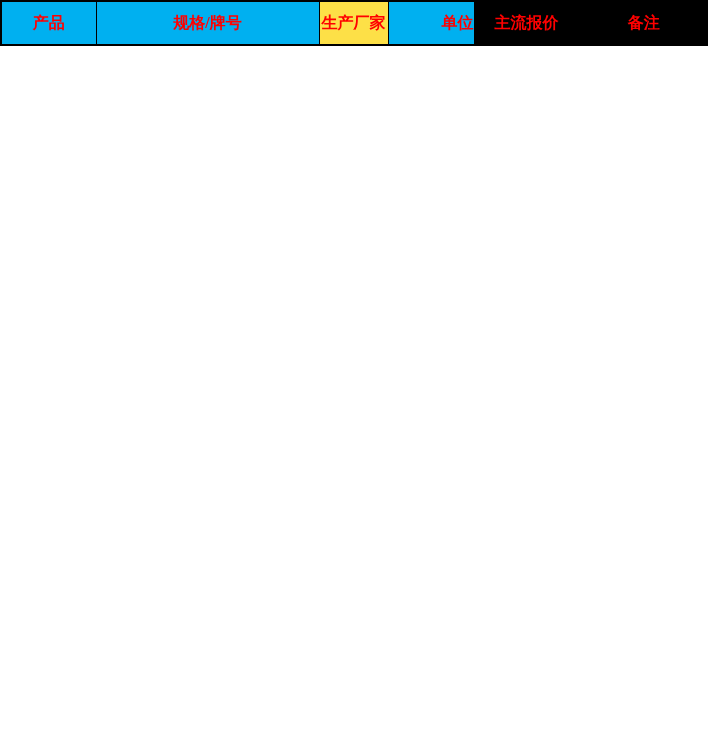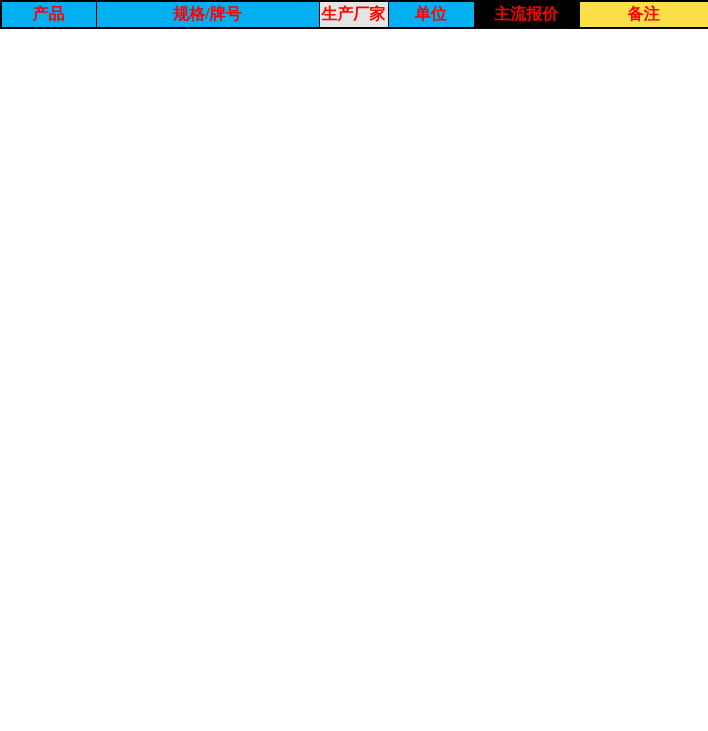--- a/index.html
+++ b/index.html
@@ -14,21 +14,21 @@
     border:2px solid #000;
   }
   .price-table th,.price-table td{
     border:1px solid #000;
     overflow:hidden;
     white-space:nowrap;
     padding:0;
     box-sizing:border-box;
   }
   .price-table thead th{
-    height:27px;
+    height:44px;
     font-size:16px;
     font-weight:bold;
     text-align:center;
     border-bottom:2px solid #000;
   }
 </style>
 </head>
 <body>
 
 <table class="price-table">
@@ -38,20 +38,20 @@
     <col style="width:163px">
     <col style="width:69px">
     <col style="width:86px">
     <col style="width:105px">
     <col style="width:130px">
   </colgroup>
   <thead>
     <tr>
         <th style="background: rgb(0, 176, 240); color: rgb(255, 0, 0);">产品</th>
         <th colspan="2" style="background: rgb(0, 176, 240); color: rgb(255, 0, 0); font-family: Liberation Serif, serif;">规格/牌号</th>
-        <th style="background: #e5e5e5; color: rgb(255, 0, 0);">生产厂家</th>
-        <th style="background: rgb(0, 176, 240); color: rgb(255, 0, 0);">单位</th>
+        <th style="background: #fde047; color: rgb(255, 0, 0);">生产厂家</th>
+        <th style="background: rgb(0, 176, 240); color: rgb(255, 0, 0); text-align: right;">单位</th>
         <th style="background: #000000; color: rgb(255, 0, 0);">主流报价</th>
-        <th style="background: #fde047; color: rgb(255, 0, 0);">备注</th>
+        <th style="background: #000000; color: rgb(255, 0, 0);">备注</th>
       </tr>
   </thead>
   <tbody></tbody>
 </table>
 
 </body></html>

